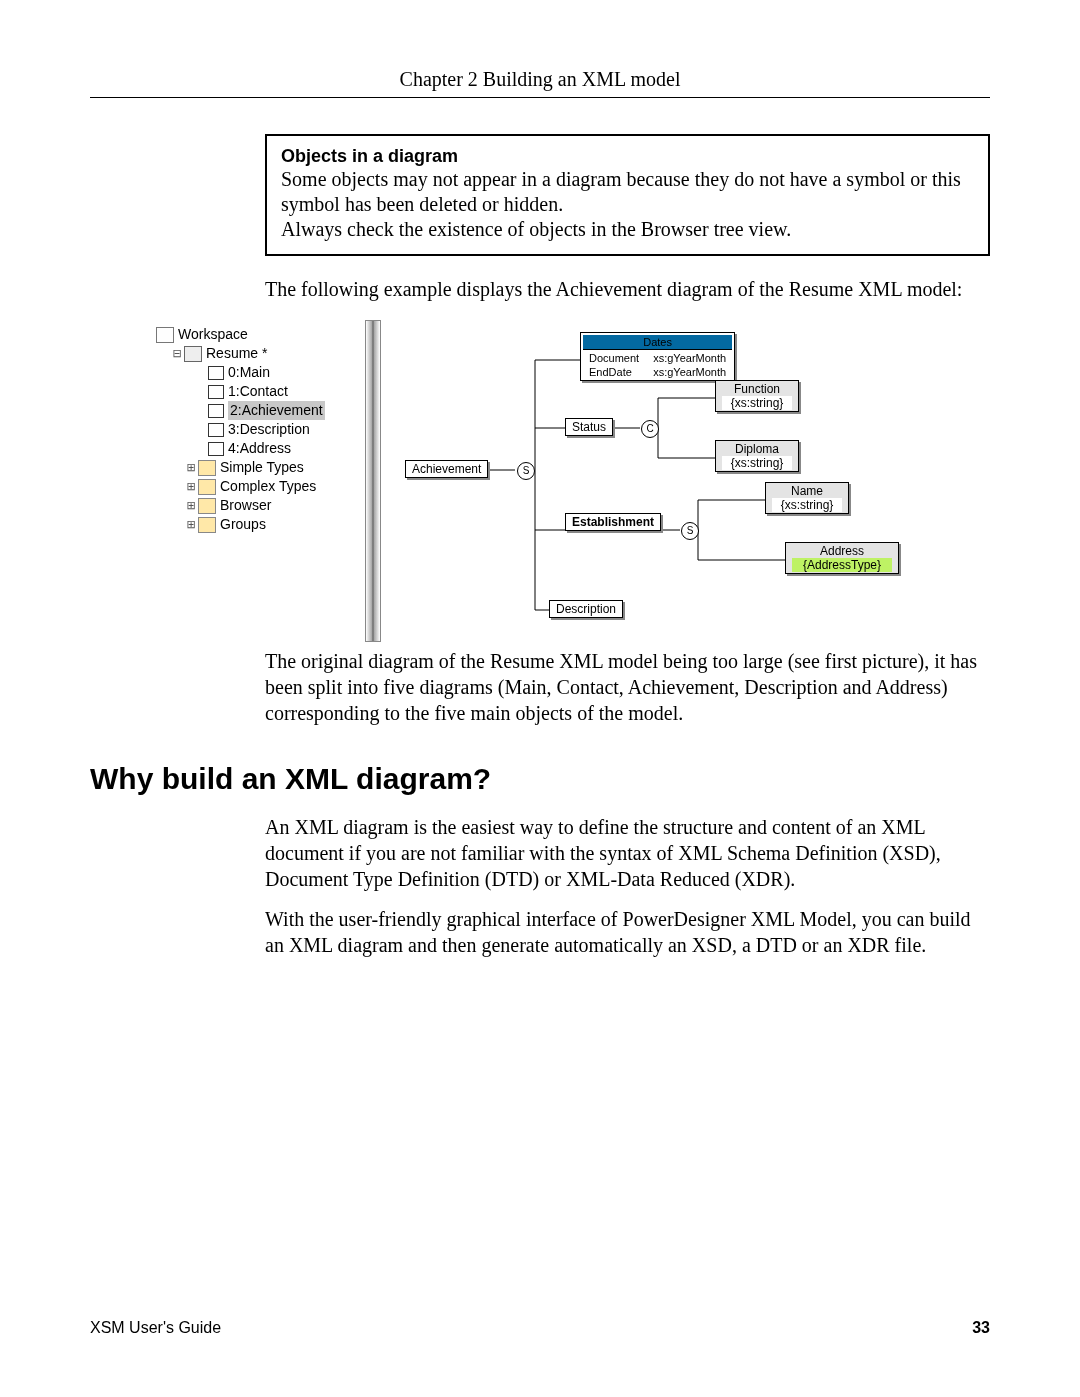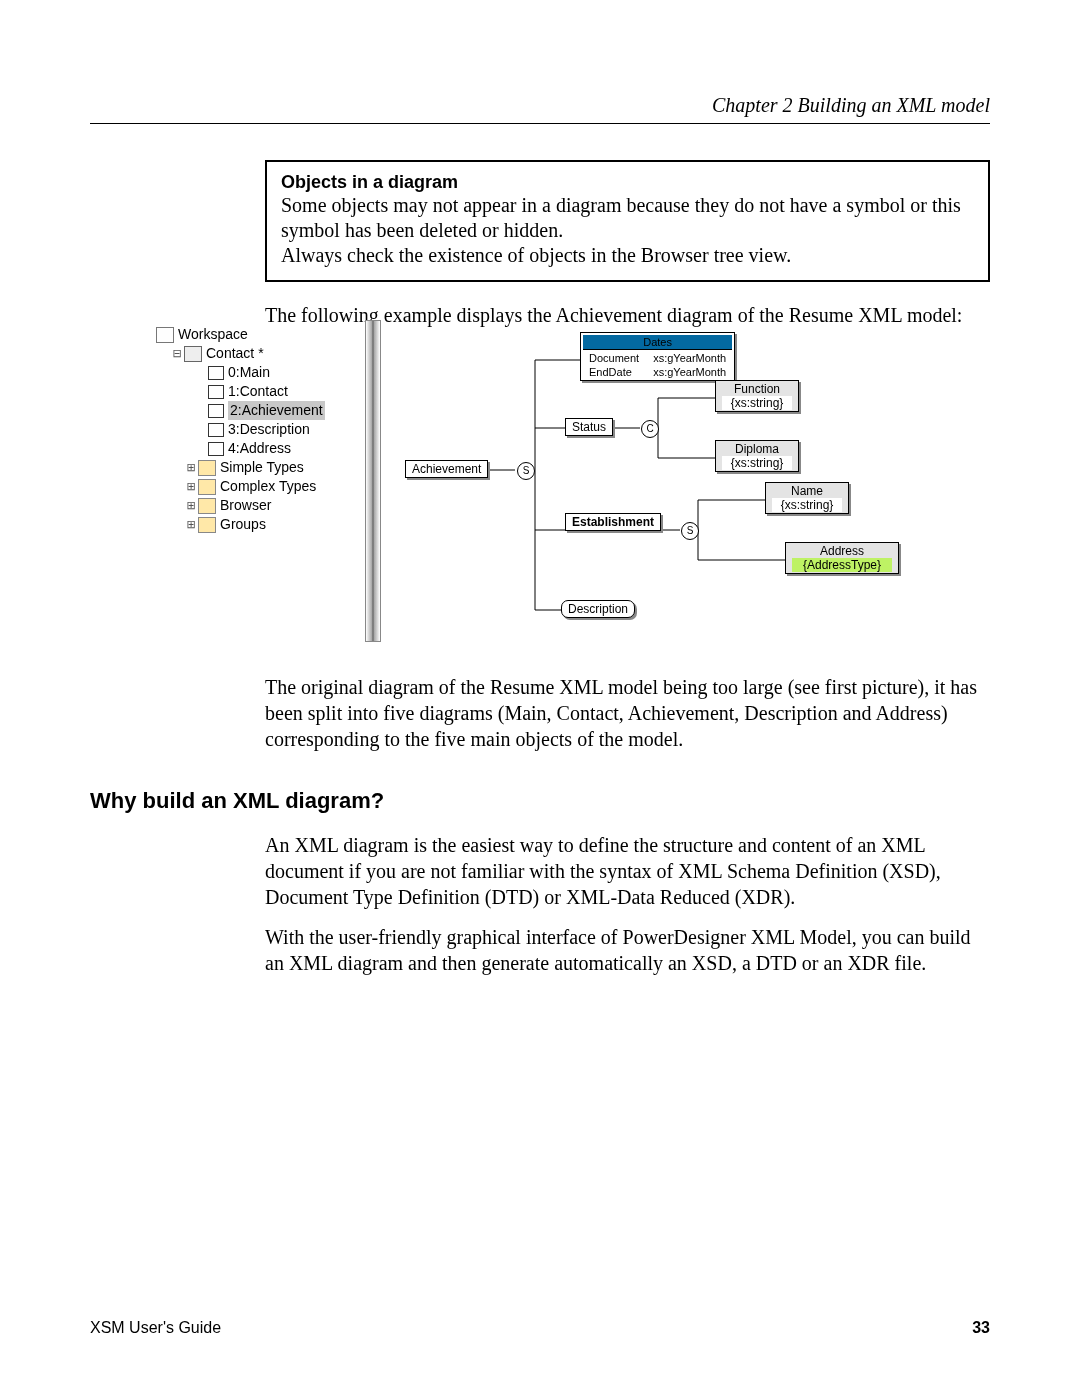--- a/index.html
+++ b/index.html
@@ -10,27 +10,25 @@
     color: #000;
   }
   .page {
     width: 1080px;
     height: 1397px;
     position: relative;
     box-sizing: border-box;
     padding: 68px 90px 60px 90px;
   }
   .header {
-    text-align: right;
-    font-style: italic;
+    text-align: center;
     font-size: 20px;
     border-bottom: 1.5px solid #000;
     padding-bottom: 6px;
     margin-bottom: 36px;
-    margin-top: 26px;
   }
   .content-col {
     margin-left: 175px; 
   }
   .note-box {
     border: 2px solid #000;
     padding: 10px 24px 12px 14px;
     margin-bottom: 20px;
   }
   .note-title {
@@ -122,21 +120,21 @@
   }
   svg.wires { position:absolute; left:0; top:0; width:560px; height:320px; }
 
   .after-diagram {
     padding-top: 332px;
   }
 
   h2.section {
     font-family: Arial, Helvetica, sans-serif;
     font-weight: bold;
-    font-size: 22px;
+    font-size: 30px;
     margin: 36px 0 18px -175px;
   }
 
   .footer {
     position:absolute;
     left: 90px; right: 90px; bottom: 60px;
     display:flex; justify-content:space-between;
     font-family: Liberation Sans, sans-serif;
     font-size: 16px;
   }
@@ -170,21 +168,21 @@
   </div>
 
   <div class="tree">
     <div class="tree-row">
       <span class="ic ic-pkg"></span>
       <span>Workspace</span>
     </div>
     <div class="tree-row indent1">
       <span class="tw">⊟</span>
       <span class="ic ic-doc"></span>
-      <span>Contact *</span>
+      <span>Resume *</span>
     </div>
     <div class="tree-row indent3">
       <span class="ic ic-dg"></span>
       <span>0:Main</span>
     </div>
     <div class="tree-row indent3">
       <span class="ic ic-dg"></span>
       <span>1:Contact</span>
     </div>
     <div class="tree-row indent3">
@@ -294,21 +292,21 @@
     <div class="node-head" style="left:400px; top:162px; width:70px;">
       <div>Name</div>
       <div style="background:#fff;">{xs:string}</div>
     </div>
 
     <div class="node-head" style="left:420px; top:222px; width:100px;">
       <div>Address</div>
       <div style="background:#bef264;">{AddressType}</div>
     </div>
 
-    <div class="node" style="left:196px; top:280px;border-radius:7px;">Description</div>
+    <div class="node" style="left:184px; top:280px;">Description</div>
   </div>
 
   <div class="footer">
     <span>XSM User's Guide</span>
     <span class="pg">33</span>
   </div>
 
 </div>
 
 </body></html>

